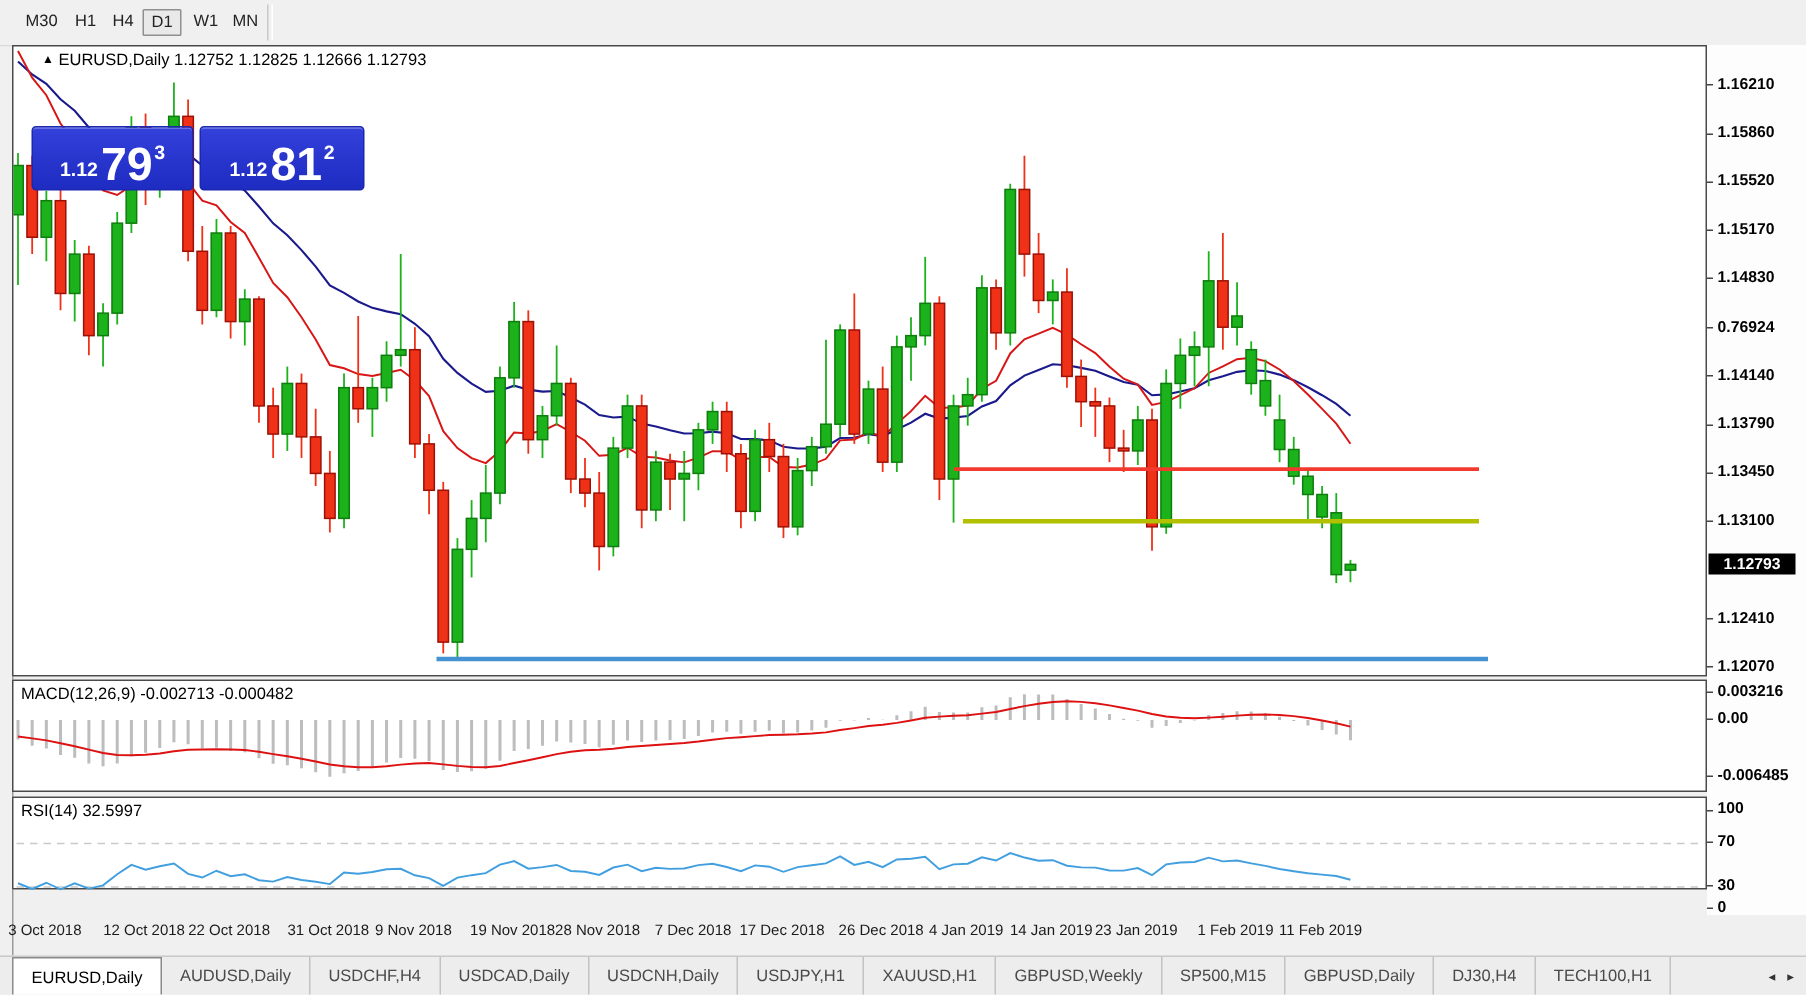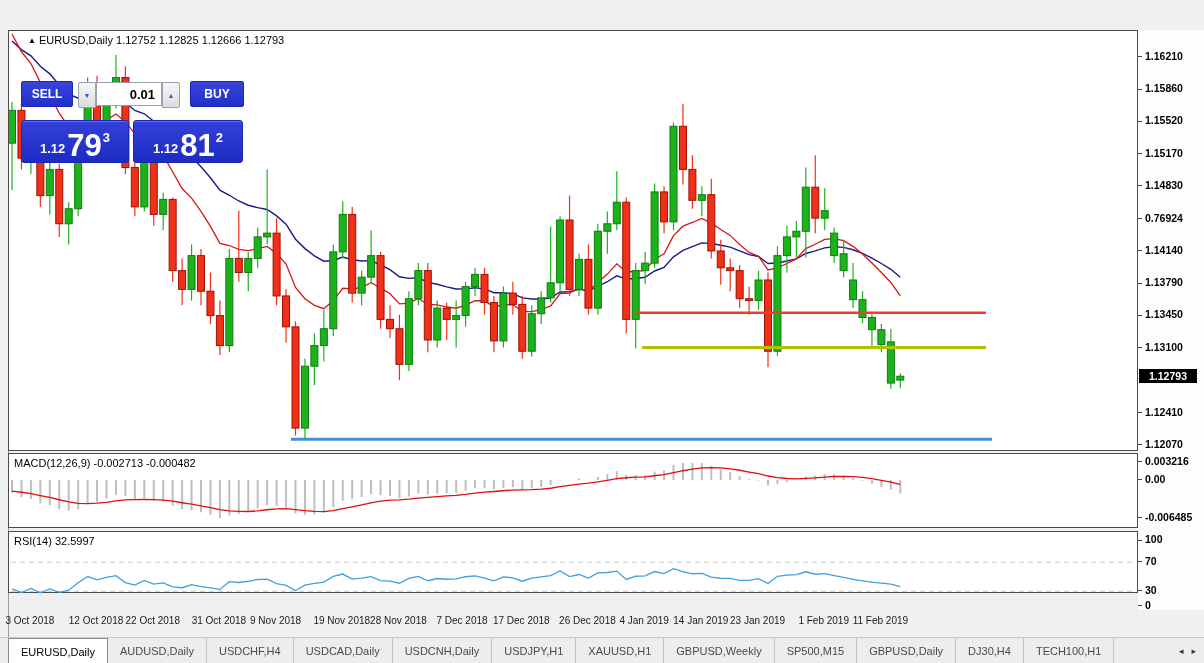--- a/index.html
+++ b/index.html
@@ -38,21 +38,21 @@
   .obtn{background:linear-gradient(#3845dd,#2130c6);border:1px solid #1b27b0;border-radius:2px;
     color:#fff;font-size:12px;font-weight:700;display:flex;align-items:center;justify-content:center;cursor:pointer;}
   #sell-btn{width:50px;}
   #buy-btn{width:52px;margin-left:10px;}
   .stepbtn{width:16px;height:24px;margin-top:1px;background:linear-gradient(#f6f6f6,#dddddd);
     border:1px solid #9aa0b0;color:#3a56c8;font-size:7px;display:flex;align-items:center;justify-content:center;cursor:pointer;}
   #vol-down{margin-left:5px;border-radius:2px 0 0 2px;}
   #vol-up{border-radius:0 2px 2px 0;}
   #vol-field{width:58px;height:22px;margin-top:1px;background:#fff;border:1px solid #9aa0b0;
     font-size:13px;font-weight:700;color:#000;text-align:right;padding:0 6px 0 0;}
-  #trade-row2{display:flex;margin-top:13px;}
+  #trade-row2{display:flex;margin-top:3px;}
   .quote{height:38px;background:linear-gradient(#3340da,#1e2cc2);border:1px solid #1b27b0;border-radius:3px;
     color:#fff;display:flex;align-items:flex-end;justify-content:center;padding-bottom:3px;cursor:pointer;
     box-shadow:inset 0 1px 0 rgba(255,255,255,.25);}
   #sell-quote{width:106px;}
   #buy-quote{width:108px;margin-left:4px;}
   .q-small{font-size:13px;font-weight:700;margin-bottom:3px;}
   .q-big{font-size:31px;font-weight:700;line-height:.85;margin-left:2px;}
   .q-sup{font-size:13px;font-weight:700;margin-bottom:14px;margin-left:1px;}
   
   #dates{position:absolute;left:8px;top:612px;width:1130px;height:24px;}
@@ -65,36 +65,38 @@
   .tab.active{background:#fff;color:#000;border:1px solid #8a8a8a;border-bottom:none;margin-left:8px;
     font-weight:400;}
   #tab-arrows{margin-left:auto;display:flex;align-items:center;padding:0 8px;color:#333;font-size:9px;gap:8px;}
   #tab-arrows span{cursor:pointer;}
 </style>
 </head>
 <body>
 
 <div id="app">
 
+  <div id="toolbar">
+    <div id="tb-sep"></div>
+  <div class="tf" style="left: 12px;">M30</div>
+      <div class="tf" style="left: 45px;">H1</div>
+      <div class="tf" style="left: 70px;">H4</div>
+      <div class="tf active" style="left: 95px;">D1</div>
+      <div class="tf" style="left: 124px;">W1</div>
+      <div class="tf" style="left: 150px;">MN</div>
+    </div>
 
   <div id="left-strip"></div>
 
   <div class="panel" id="panel-main">
     <div class="chart-label" id="main-title"><span class="tri">▲</span>
       <span>EURUSD,Daily</span>
       <span>1.12752 1.12825 1.12666 1.12793</span>
     </div>
     <div id="trade">
-      <div id="trade-row1">
-        <div class="obtn" id="sell-btn">SELL</div>
-        <div class="stepbtn" id="vol-down">▼</div>
-        <input id="vol-field" value="0.01" style="">
-        <div class="stepbtn" id="vol-up">▲</div>
-        <div class="obtn" id="buy-btn">BUY</div>
-      </div>
       <div id="trade-row2">
         <div class="quote" id="sell-quote">
           <span class="q-small">1.12</span>
           <span class="q-big">79</span>
           <span class="q-sup">3</span>
         </div>
         <div class="quote" id="buy-quote">
           <span class="q-small">1.12</span>
           <span class="q-big">81</span>
           <span class="q-sup">2</span>

